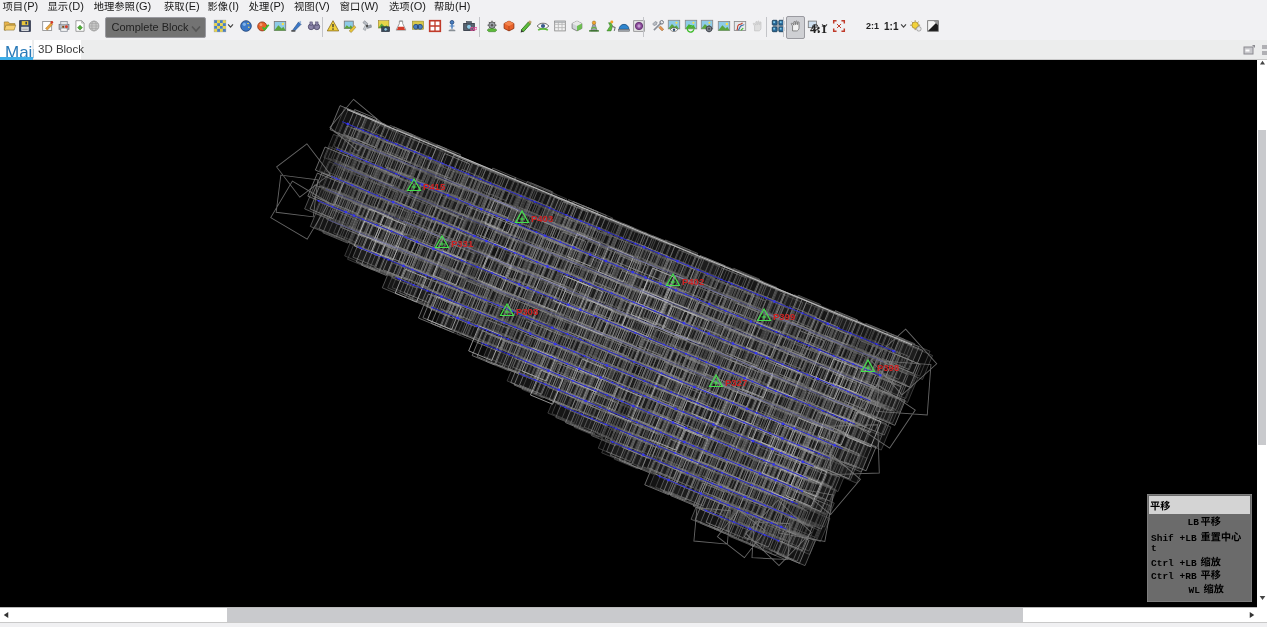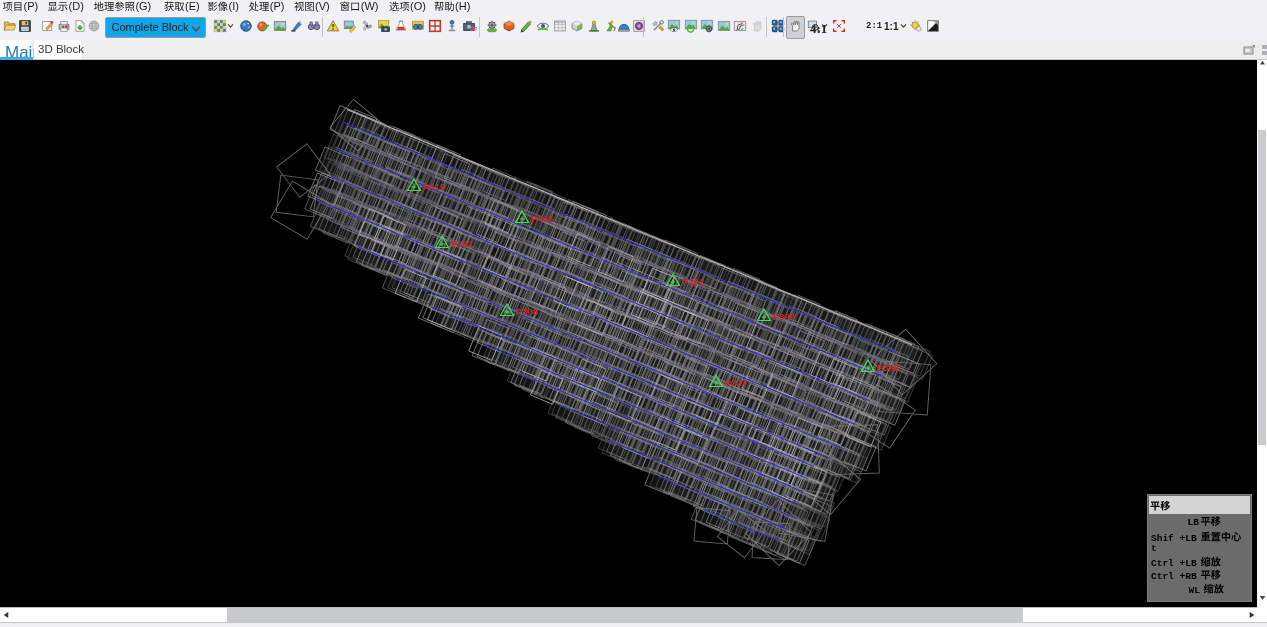--- a/index.html
+++ b/index.html
@@ -98,21 +98,21 @@
 <svg width="16" height="16" viewBox="-1.8 -1.8 19.6 19.6" style="position:absolute;left:71.5px;top:18px">
     <path d="M3 1.5h7l3 3v10H3z" fill="#fff" stroke="#8a8a8a"></path>
     <path d="M10 1.5l3 3h-3z" fill="#ddd" stroke="#8a8a8a" stroke-width=".6"></path>
     <path d="M8 7l3 3-3 3-3-3z" fill="#4caf32" stroke="#2c6e1c" stroke-width=".6"></path>
   </svg>
 <svg width="16" height="16" viewBox="-1.8 -1.8 19.6 19.6" style="position:absolute;left:86px;top:18px">
     <circle cx="8" cy="8" r="6" fill="#c9c9c9" stroke="#9a9a9a"></circle>
     <ellipse cx="8" cy="8" rx="2.6" ry="6" fill="none" stroke="#a5a5a5"></ellipse>
     <path d="M2 8h12M3 5h10M3 11h10" stroke="#a5a5a5" fill="none" stroke-width=".8"></path>
   </svg>
-<div style="position:absolute;left:104.5px;top:16.5px;width:101px;height:21px;background:#0ea5e9;border:1px solid #9a9aa0;border-radius:2px;box-sizing:border-box">
+<div style="position:absolute;left:104.5px;top:16.5px;width:101px;height:21px;background:#737373;border:1px solid #9a9aa0;border-radius:2px;box-sizing:border-box">
     <span style="position:absolute;left:6px;top:3px;font-size:11px;color:#222">Complete Block</span>
     <svg width="10" height="8" viewBox="0 0 10 8" style="position:absolute;right:4px;top:7px">
       <path d="M1 1.5 5 6 9 1.5" fill="none" stroke="#555" stroke-width="1.6"></path>
     </svg>
   </div>
 <svg width="16" height="16" viewBox="-1.8 -1.8 19.6 19.6" style="position:absolute;left:211.5px;top:18px">
     <rect x="1" y="1" width="14" height="14" fill="#e8e8e8" stroke="#999"></rect>
     <rect x="1.0" y="1.0" width="3.5" height="3.5" fill="#4a7fc0"></rect>
     <rect x="1.0" y="4.5" width="3.5" height="3.5" fill="#e8d44a"></rect>
     <rect x="1.0" y="8.0" width="3.5" height="3.5" fill="#4a7fc0"></rect>
@@ -328,21 +328,21 @@
     <path d="M12 12l3 3" stroke="#444" stroke-width="1.6"></path>
   </svg>
 <svg width="16" height="16" viewBox="-1.8 -1.8 19.6 19.6" style="position:absolute;left:818.5px;top:18px">
     <path d="M2 6 5 9.5 8 6" fill="none" stroke="#444" stroke-width="1.4"></path>
   </svg>
 <svg width="16" height="16" viewBox="-1.8 -1.8 19.6 19.6" style="position:absolute;left:831px;top:18px">
     <path d="M1.5 5V1.5H5M11 1.5h3.5V5M14.5 11v3.5H11M5 14.5H1.5V11" fill="none" stroke="#c03a2a" stroke-width="1.8"></path>
     <path d="M5.5 5.5l5 5M10.5 5.5l-5 5" stroke="#c03a2a" stroke-width="1.2"></path>
   </svg>
 <span style="position:absolute;left:810px;top:21px;font-family:Liberation Serif, serif;font-size:13px;font-weight:bold;color:#222">4:1</span>
-<span style="position:absolute;left:866px;top:21px;font-family:Liberation Mono, monospace;font-size:9px;font-weight:bold;color:#222">2:1</span>
+<span style="position:absolute;left:866px;top:21px;font-family:Liberation Sans, sans-serif;font-size:9px;font-weight:bold;color:#222">2:1</span>
 <span style="position:absolute;left:884px;top:21px;font-family:'Liberation Sans';font-size:10px;font-weight:bold;color:#222">1:1</span>
 <svg width="16" height="16" viewBox="-1.8 -1.8 19.6 19.6" style="position:absolute;left:897.5px;top:18px">
     <path d="M2 6 5 9.5 8 6" fill="none" stroke="#444" stroke-width="1.4"></path>
   </svg>
 <svg width="16" height="16" viewBox="-1.8 -1.8 19.6 19.6" style="position:absolute;left:908px;top:18px">
     <circle cx="7" cy="7" r="4" fill="#f2d23a" stroke="#8a6d1f" stroke-width=".7"></circle>
     <path d="M7 1v1.6M7 11.4V13M1 7h1.6M11.4 7H13M2.8 2.8l1.1 1.1M10.1 10.1l1.1 1.1M11.2 2.8l-1.1 1.1" stroke="#8a6d1f"></path>
     <circle cx="11.5" cy="11.5" r="2.8" fill="#e8e8e8" stroke="#777" stroke-width=".7"></circle>
   </svg>
 <svg width="16" height="16" viewBox="-1.8 -1.8 19.6 19.6" style="position:absolute;left:925px;top:18px">

